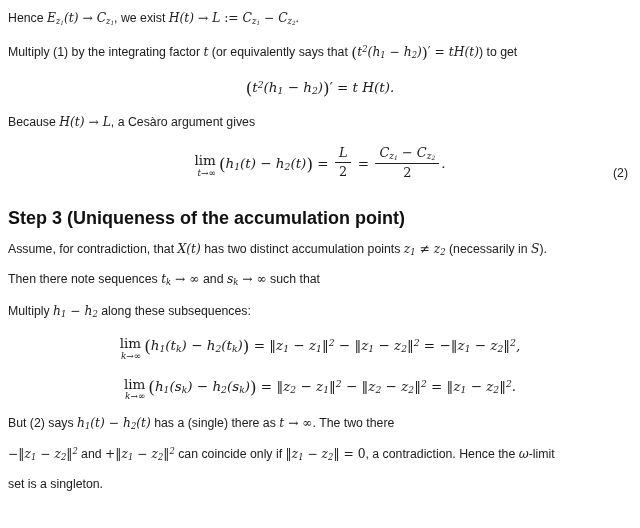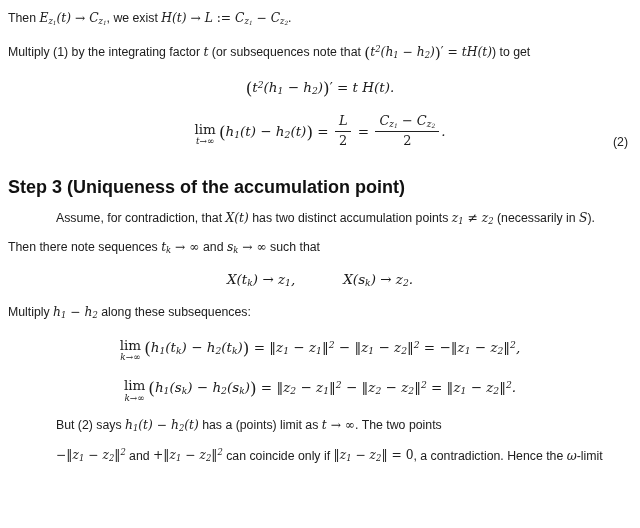--- a/index.html
+++ b/index.html
@@ -20,21 +20,20 @@
     width: 640px;
   }
   .para {
     font-size: 12.3px;
     line-height: 1.45;
     margin: 0 0 14px 0;
     color: #202020;
   }
   .para.tight {
     margin-bottom: 12px;
-    margin-left: 48px;
   }
   .math-serif {
     font-family: "DejaVu Serif", "Liberation Serif", serif;
     font-style: italic;
   }
   .mathup {
     font-family: "DejaVu Serif", "Liberation Serif", serif;
     font-style: normal;
   }
   .display {
@@ -71,21 +70,21 @@
   }
   .frac .den {
     display: block;
     padding: 1px 4px 0 4px;
     line-height: 1.25;
   }
   
   .lim {
     display: inline-block;
     vertical-align: middle;
-    text-align: center;
+    text-align: right;
     margin-right: 3px;
     position: relative;
     top: 0.18em;
   }
   .lim .op {
     display: block;
     font-style: normal;
     font-size: 1em;
     line-height: 1.0;
   }
@@ -124,66 +123,66 @@
   .norm {
     font-style: normal;
   }
 </style>
 </head>
 <body>
 
 <div class="page">
 
   <p class="para">
-    <span>Then </span><span class="math-serif">E<sub>z<sub>1</sub></sub>(t) <span class="norm">→</span> C<sub>z<sub>1</sub></sub></span><span>, we exist </span><span class="math-serif">H(t) <span class="norm">→</span> L <span class="norm">:=</span> C<sub>z<sub>1</sub></sub> <span class="norm">−</span> C<sub>z<sub>2</sub></sub></span><span>.</span>
+    <span>Hence </span><span class="math-serif">E<sub>z<sub>1</sub></sub>(t) <span class="norm">→</span> C<sub>z<sub>1</sub></sub></span><span>, we exist </span><span class="math-serif">H(t) <span class="norm">→</span> L <span class="norm">:=</span> C<sub>z<sub>1</sub></sub> <span class="norm">−</span> C<sub>z<sub>2</sub></sub></span><span>.</span>
   </p>
 
   <p class="para">
-    <span>Multiply (1) by the integrating factor </span><span class="math-serif">t</span><span> (or subsequences note that </span><span class="math-serif"><span class="bigparen norm">(</span>t<sup>2</sup>(h<sub>1</sub> <span class="norm">−</span> h<sub>2</sub>)<span class="bigparen norm">)</span><span class="norm">′ =</span> tH(t)</span><span>) to get</span>
+    <span>Multiply (1) by the integrating factor </span><span class="math-serif">t</span><span> (or equivalently says that </span><span class="math-serif"><span class="bigparen norm">(</span>t<sup>2</sup>(h<sub>1</sub> <span class="norm">−</span> h<sub>2</sub>)<span class="bigparen norm">)</span><span class="norm">′ =</span> tH(t)</span><span>) to get</span>
   </p>
 
   <div class="display">
     <span class="math-serif"><span class="bigparen norm">(</span>t<sup>2</sup>(h<sub>1</sub> <span class="norm">−</span> h<sub>2</sub>)<span class="bigparen norm">)</span><span class="norm">′ =</span> t H(t).</span>
   </div>
 
+  <p class="para">
+    <span>Because </span><span class="math-serif">H(t) <span class="norm">→</span> L</span><span>, a Cesàro argument gives</span>
+  </p>
 
   <div class="display">
     <span class="math-serif"><span class="lim"><span class="op">lim</span><span class="sub">t→∞</span></span><span class="bigparen norm">(</span>h<sub>1</sub>(t) <span class="norm">−</span> h<sub>2</sub>(t)<span class="bigparen norm">)</span> <span class="norm">=</span> <span class="frac"><span class="num">L</span><span class="den mathup">2</span></span> <span class="norm">=</span> <span class="frac"><span class="num">C<sub>z<sub>1</sub></sub> <span class="norm">−</span> C<sub>z<sub>2</sub></sub></span><span class="den mathup">2</span></span>.</span>
     <span class="eqno">(2)</span>
   </div>
 
   <h3 class="step">Step 3 (Uniqueness of the accumulation point)</h3>
 
   <p class="para tight">
     <span>Assume, for contradiction, that </span><span class="math-serif">X(t)</span><span> has two distinct accumulation points </span><span class="math-serif">z<sub>1</sub> <span class="norm">≠</span> z<sub>2</sub></span><span> (necessarily in </span><span class="math-serif">S</span><span>).</span>
   </p>
 
   <p class="para">
     <span>Then there note sequences </span><span class="math-serif">t<sub>k</sub> <span class="norm">→ ∞</span></span><span> and </span><span class="math-serif">s<sub>k</sub> <span class="norm">→ ∞</span></span><span> such that</span>
   </p>
 
-  <div class="gap-row">
-    <span class="math-serif">X(t<sub>k</sub>) <span class="norm">→</span> z<sub>1</sub>,</span>
-    <span class="math-serif">X(s<sub>k</sub>) <span class="norm">→</span> z<sub>2</sub>.</span>
-  </div>
 
   <p class="para">
     <span>Multiply </span><span class="math-serif">h<sub>1</sub> <span class="norm">−</span> h<sub>2</sub></span><span> along these subsequences:</span>
   </p>
 
   <div class="display">
     <span class="math-serif"><span class="lim"><span class="op">lim</span><span class="sub">k→∞</span></span><span class="bigparen norm">(</span>h<sub>1</sub>(t<sub>k</sub>) <span class="norm">−</span> h<sub>2</sub>(t<sub>k</sub>)<span class="bigparen norm">)</span> <span class="norm">= ‖</span>z<sub>1</sub> <span class="norm">−</span> z<sub>1</sub><span class="norm">‖</span><sup>2</sup> <span class="norm">− ‖</span>z<sub>1</sub> <span class="norm">−</span> z<sub>2</sub><span class="norm">‖</span><sup>2</sup> <span class="norm">= −‖</span>z<sub>1</sub> <span class="norm">−</span> z<sub>2</sub><span class="norm">‖</span><sup>2</sup>,</span>
   </div>
 
   <div class="display">
     <span class="math-serif"><span class="lim"><span class="op">lim</span><span class="sub">k→∞</span></span><span class="bigparen norm">(</span>h<sub>1</sub>(s<sub>k</sub>) <span class="norm">−</span> h<sub>2</sub>(s<sub>k</sub>)<span class="bigparen norm">)</span> <span class="norm">= ‖</span>z<sub>2</sub> <span class="norm">−</span> z<sub>1</sub><span class="norm">‖</span><sup>2</sup> <span class="norm">− ‖</span>z<sub>2</sub> <span class="norm">−</span> z<sub>2</sub><span class="norm">‖</span><sup>2</sup> <span class="norm">= ‖</span>z<sub>1</sub> <span class="norm">−</span> z<sub>2</sub><span class="norm">‖</span><sup>2</sup>.</span>
   </div>
 
   <p class="para tight">
-    <span>But (2) says </span><span class="math-serif">h<sub>1</sub>(t) <span class="norm">−</span> h<sub>2</sub>(t)</span><span> has a (points) limit as </span><span class="math-serif">t <span class="norm">→ ∞</span></span><span>. The two points</span>
+    <span>But (2) says </span><span class="math-serif">h<sub>1</sub>(t) <span class="norm">−</span> h<sub>2</sub>(t)</span><span> has a (single) there as </span><span class="math-serif">t <span class="norm">→ ∞</span></span><span>. The two there</span>
   </p>
 
   <p class="para tight">
     <span class="math-serif"><span class="norm">−‖</span>z<sub>1</sub> <span class="norm">−</span> z<sub>2</sub><span class="norm">‖</span><sup>2</sup></span><span> and </span><span class="math-serif"><span class="norm">+‖</span>z<sub>1</sub> <span class="norm">−</span> z<sub>2</sub><span class="norm">‖</span><sup>2</sup></span><span> can coincide only if </span><span class="math-serif"><span class="norm">‖</span>z<sub>1</sub> <span class="norm">−</span> z<sub>2</sub><span class="norm">‖ = </span><span class="mathup">0</span></span><span>, a contradiction. Hence the </span><span class="math-serif">ω</span><span>-limit</span>
   </p>
 
+  <p class="para">set is a singleton.</p>
 
 </div>
 
 </body></html>

